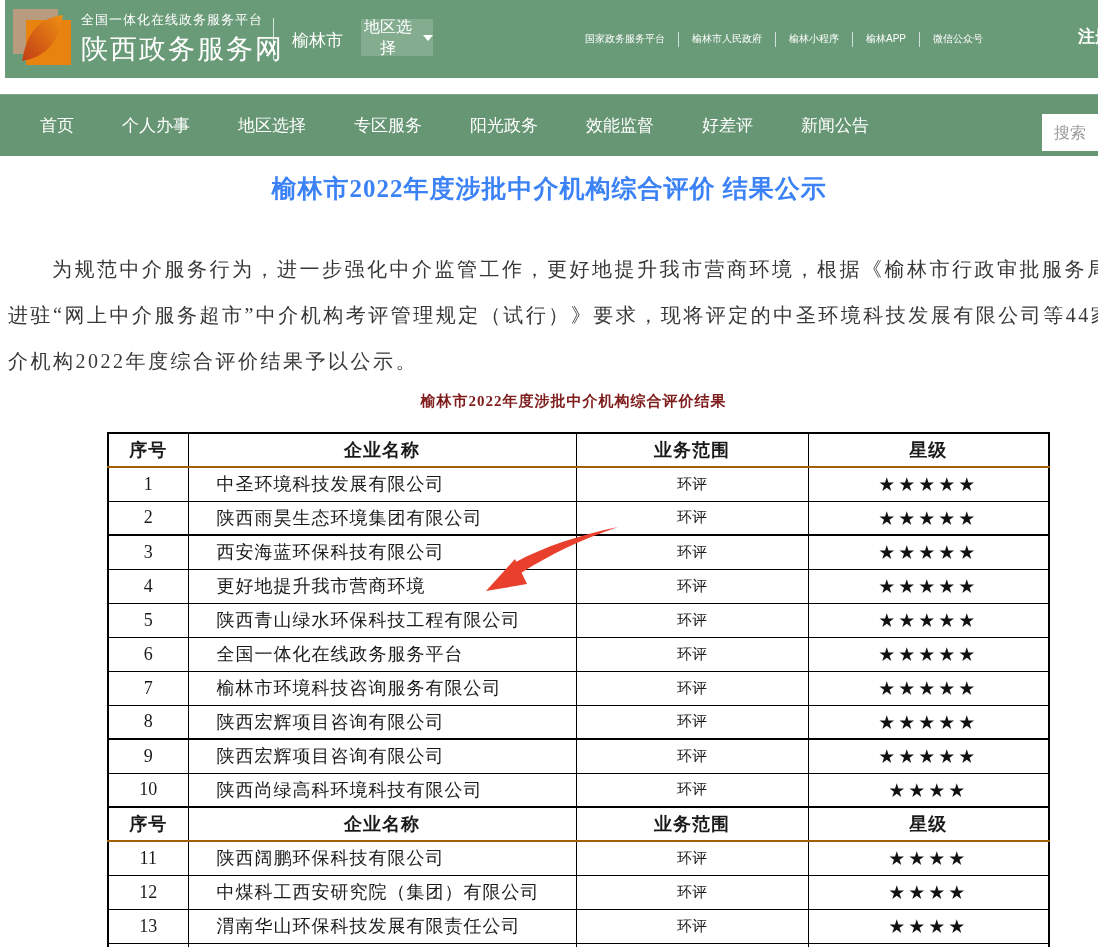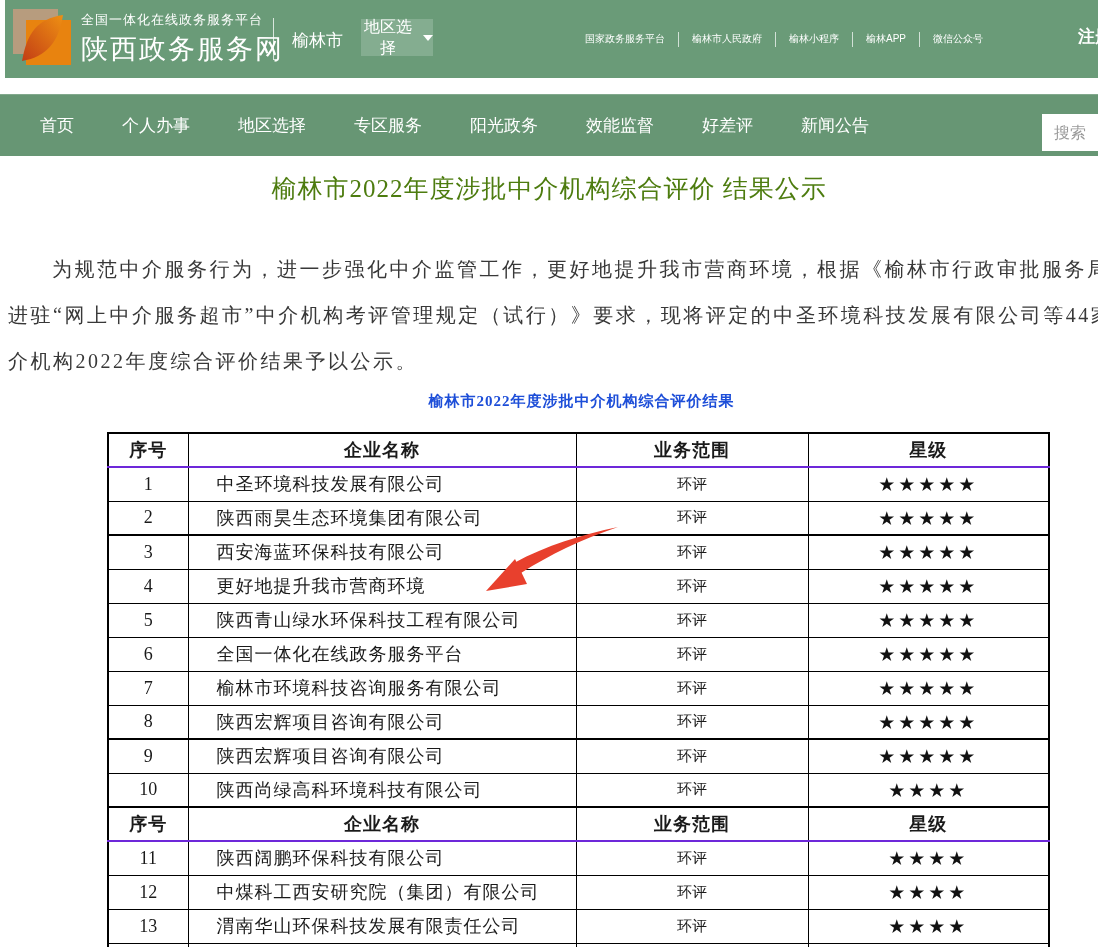--- a/index.html
+++ b/index.html
@@ -37,44 +37,44 @@
   .nav-item { color: #fff; font-size: 17px; white-space: nowrap; cursor: pointer; }
   .search {
     position: absolute; left: 1042px; top: 19px; width: 130px; height: 37px;
     background: #fff; border: none; padding: 0 12px; font-size: 16px; color: #333;
     font-family: inherit;
   }
   .search::placeholder { color: #9a9a9a; }
   
   .doc-title {
     position: absolute; top: 172px; left: 0; width: 1098px; text-align: center;
-    font-family: "Liberation Serif", serif; font-weight: normal; font-size: 25px;
-    color: #4d7c0f; letter-spacing: 1px;
+    font-family: "Liberation Serif", serif; font-weight: bold; font-size: 25px;
+    color: #3b82f6; letter-spacing: 1px;
   }
   .paragraph {
     position: absolute; top: 246px; left: 8px; width: 1200px;
     font-family: "Liberation Serif", serif; font-size: 20px; color: #383838; letter-spacing: 2.5px;
   }
   .pline { white-space: nowrap; height: 46px; line-height: 46px; }
   .pline.indent { text-indent: 2.2em; }
   .tbl-caption {
-    position: absolute; top: 392px; left: 111px; width: 941px; text-align: center;
+    position: absolute; top: 392px; left: 103px; width: 941px; text-align: center;
     font-family: "Liberation Serif", serif; font-weight: bold; font-size: 15px;
-    color: #1d4ed8; letter-spacing: 1px;
+    color: #7f1d1d; letter-spacing: 1px;
   }
   
   .results-table {
     position: absolute; top: 432px; left: 107px; width: 941px;
     border-collapse: collapse; table-layout: fixed;
     font-family: "Liberation Serif", serif; color: #1a1a1a;
     border: 2px solid #000;
   }
   .results-table td, .results-table th { border: 1px solid #000; height: 34px; padding: 0; overflow: hidden; }
   .results-table th { font-size: 18px; font-weight: bold; letter-spacing: 1px; }
-  .hrow th { border-top: 2px solid #000; border-bottom: 2px solid #6d28d9; }
+  .hrow th { border-top: 2px solid #000; border-bottom: 2px solid #a16207; }
   .thick td { border-bottom: 2px solid #000; }
   td.c-no { text-align: center; font-size: 18px; }
   td.c-name { text-align: left; padding-left: 28px; font-size: 18px; letter-spacing: 1px; }
   td.c-scope { text-align: center; font-size: 15px; }
   td.c-stars { text-align: center; font-size: 19px; letter-spacing: 3px; font-family: "DejaVu Sans", sans-serif; color: #111; }
   
   .arrow { position: absolute; left: 455px; top: 514px; width: 175px; height: 85px; pointer-events: none; }
 </style>
 </head>
 <body>

